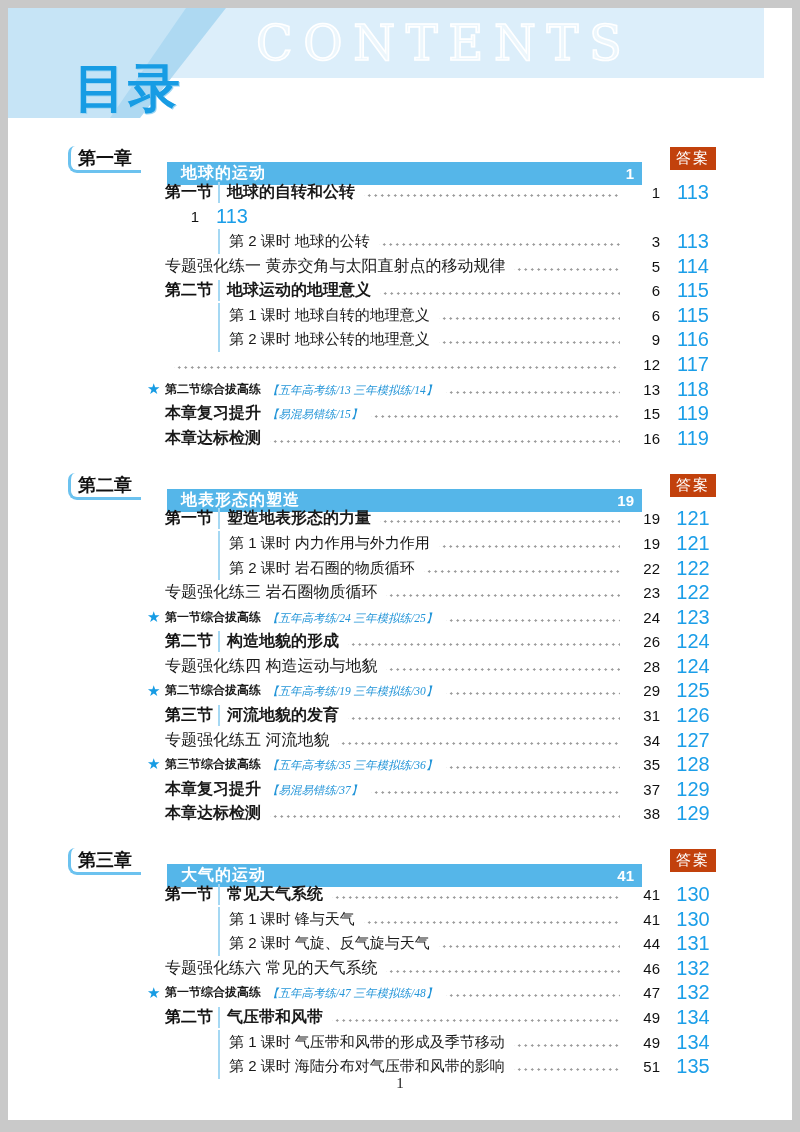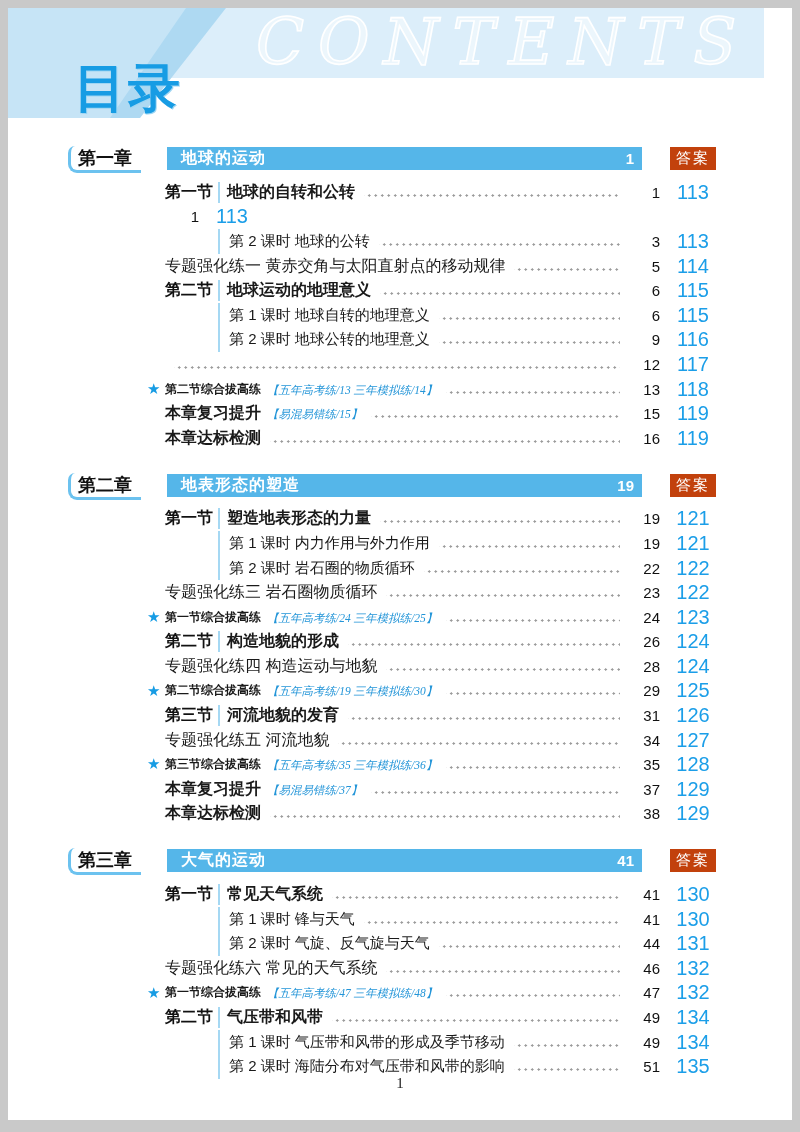--- a/index.html
+++ b/index.html
@@ -8,38 +8,38 @@
   .page { position:absolute; left:8px; top:8px; width:784px; height:1112px; background:#ffffff; overflow:hidden; }
 
   
   .header { position:relative; height:118px; }
   .band { position:absolute; left:0; top:0; width:756px; height:70px; background:#dceefa; }
   .wedge { position:absolute; left:0; top:0; width:240px; height:110px; background:#aed9f2;
            clip-path:polygon(150px 0, 218px 0, 132px 110px, 96px 110px); }
   .leftpoly { position:absolute; left:0; top:0; width:200px; height:110px; background:#c6e4f6;
            clip-path:polygon(0 0, 178px 0, 102px 110px, 0 110px); }
   .contents-wm { position:absolute; left:248px; top:2px; width:510px; height:66px;
-           font-family:"DejaVu Serif","Liberation Serif",serif; font-size:63px; line-height:66px;
+           font-family:"DejaVu Serif","Liberation Serif",serif; font-size:48px; line-height:66px;
            letter-spacing:0.22em; color:rgba(255,255,255,0.45);
-           -webkit-text-stroke:1.6px #ffffff; white-space:nowrap; overflow:hidden;font-style:italic; }
+           -webkit-text-stroke:1.6px #ffffff; white-space:nowrap; overflow:hidden; }
   .mulu { position:absolute; left:66px; top:46px; font-size:52px; font-weight:bold; color:#179ce4;
            letter-spacing:2px; text-shadow:1px 1px 0 #9fd6f3; }
 
   
   .toc { position:absolute; left:60px; top:118px; width:648px; }
   .chapter { margin-top:22px; }
   .chapter:first-child { margin-top:20px; }
 
   .chap-head { display:flex; align-items:stretch; height:24px;gap:18px; }
   .chap-label { font-size:18px; font-weight:bold; color:#111; line-height:24px;
            border-left:3px solid #6cc2ef; border-bottom:3px solid #6cc2ef;
            border-bottom-left-radius:9px; border-top-left-radius:7px;
            padding:0 9px 0 7px; margin-right:8px; height:27px; }
   .chap-bar { flex:1; background:#55b6e9; color:#fff; display:flex; align-items:center;
-           padding:0 8px 0 14px; height:23px; margin-top:1px; }
+           padding:0 8px 0 14px; height:23px; margin-top:16px; }
   .chap-bar .bar-title { flex:1; font-size:16px; font-weight:bold; letter-spacing:1px; }
   .chap-bar .bar-page { font-size:15px; font-weight:bold; }
   .ans-box { width:46px; height:23px; margin-top:1px; margin-left:10px; background:#c2410c;
            color:#fff; font-family:"Liberation Serif","DejaVu Serif",serif; font-size:15px;
            display:flex; align-items:center; justify-content:center; letter-spacing:2px; }
 
   .rows { margin-top:10px; }
   .row { display:flex; align-items:center; height:24.6px; padding-left:97px; position:relative; }
   .row .title { white-space:nowrap; color:#1a1a1a; }
   .sec-label { width:53px; font-size:16px; font-weight:bold; color:#111; flex:none; }

